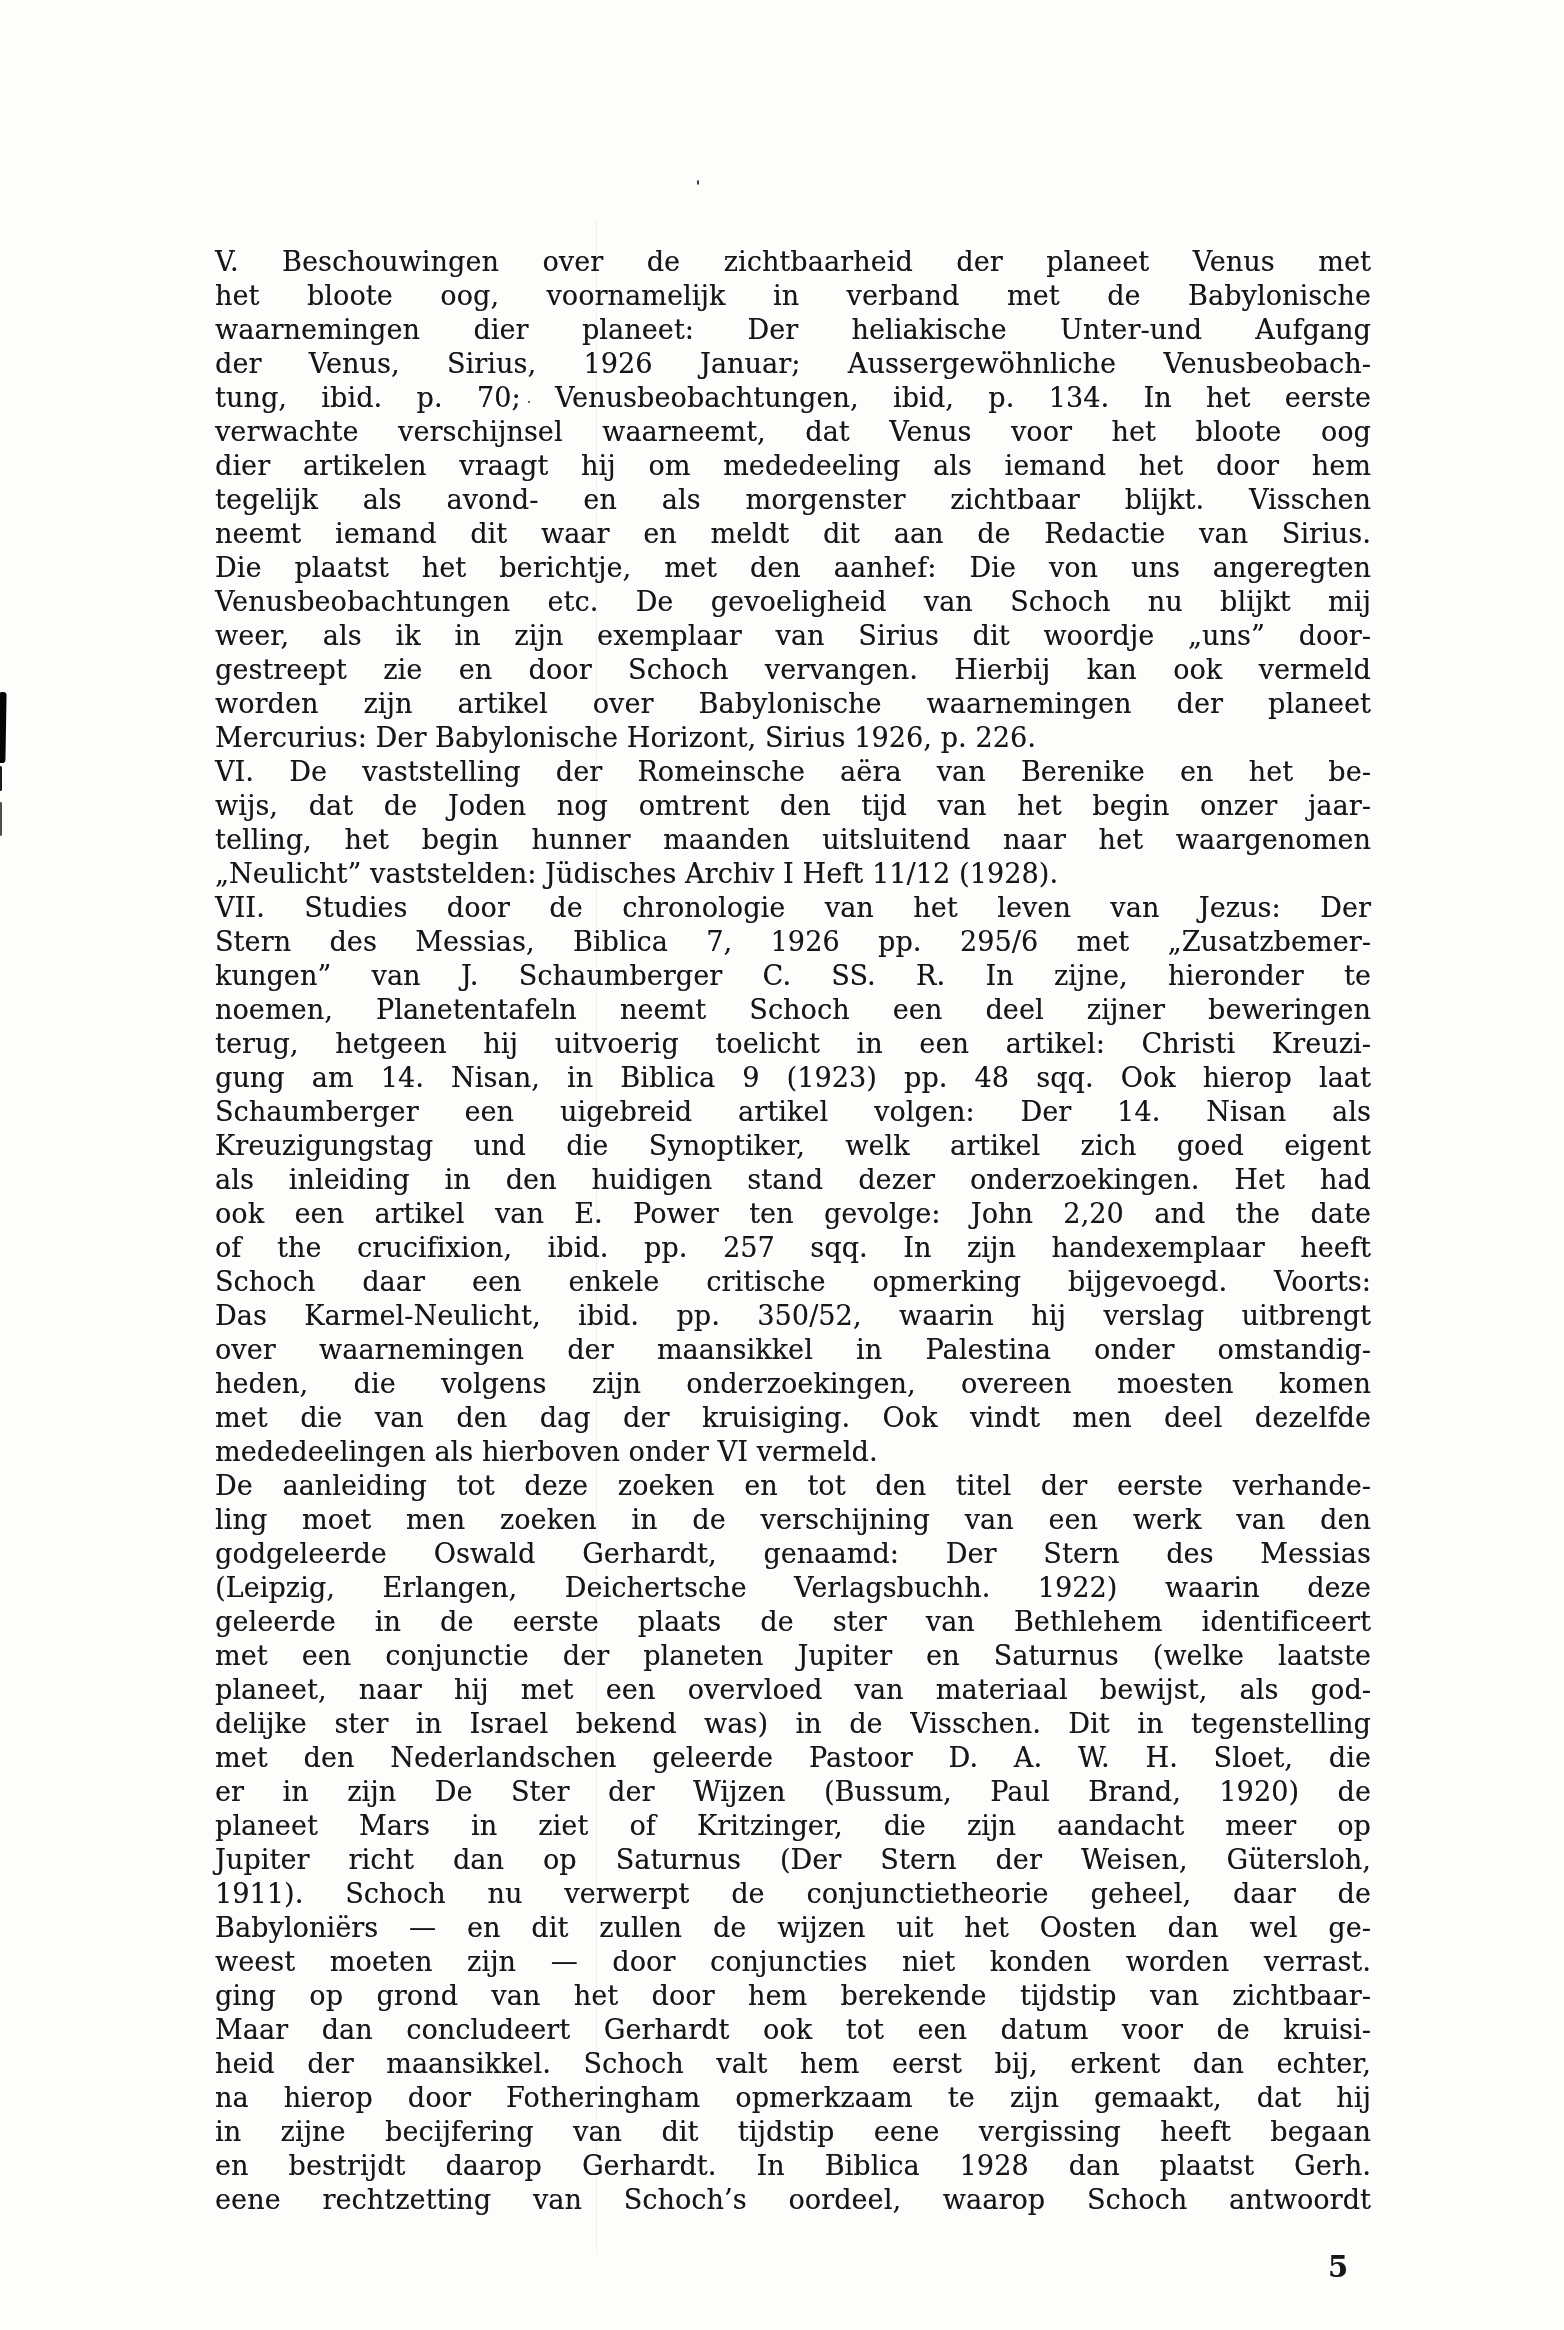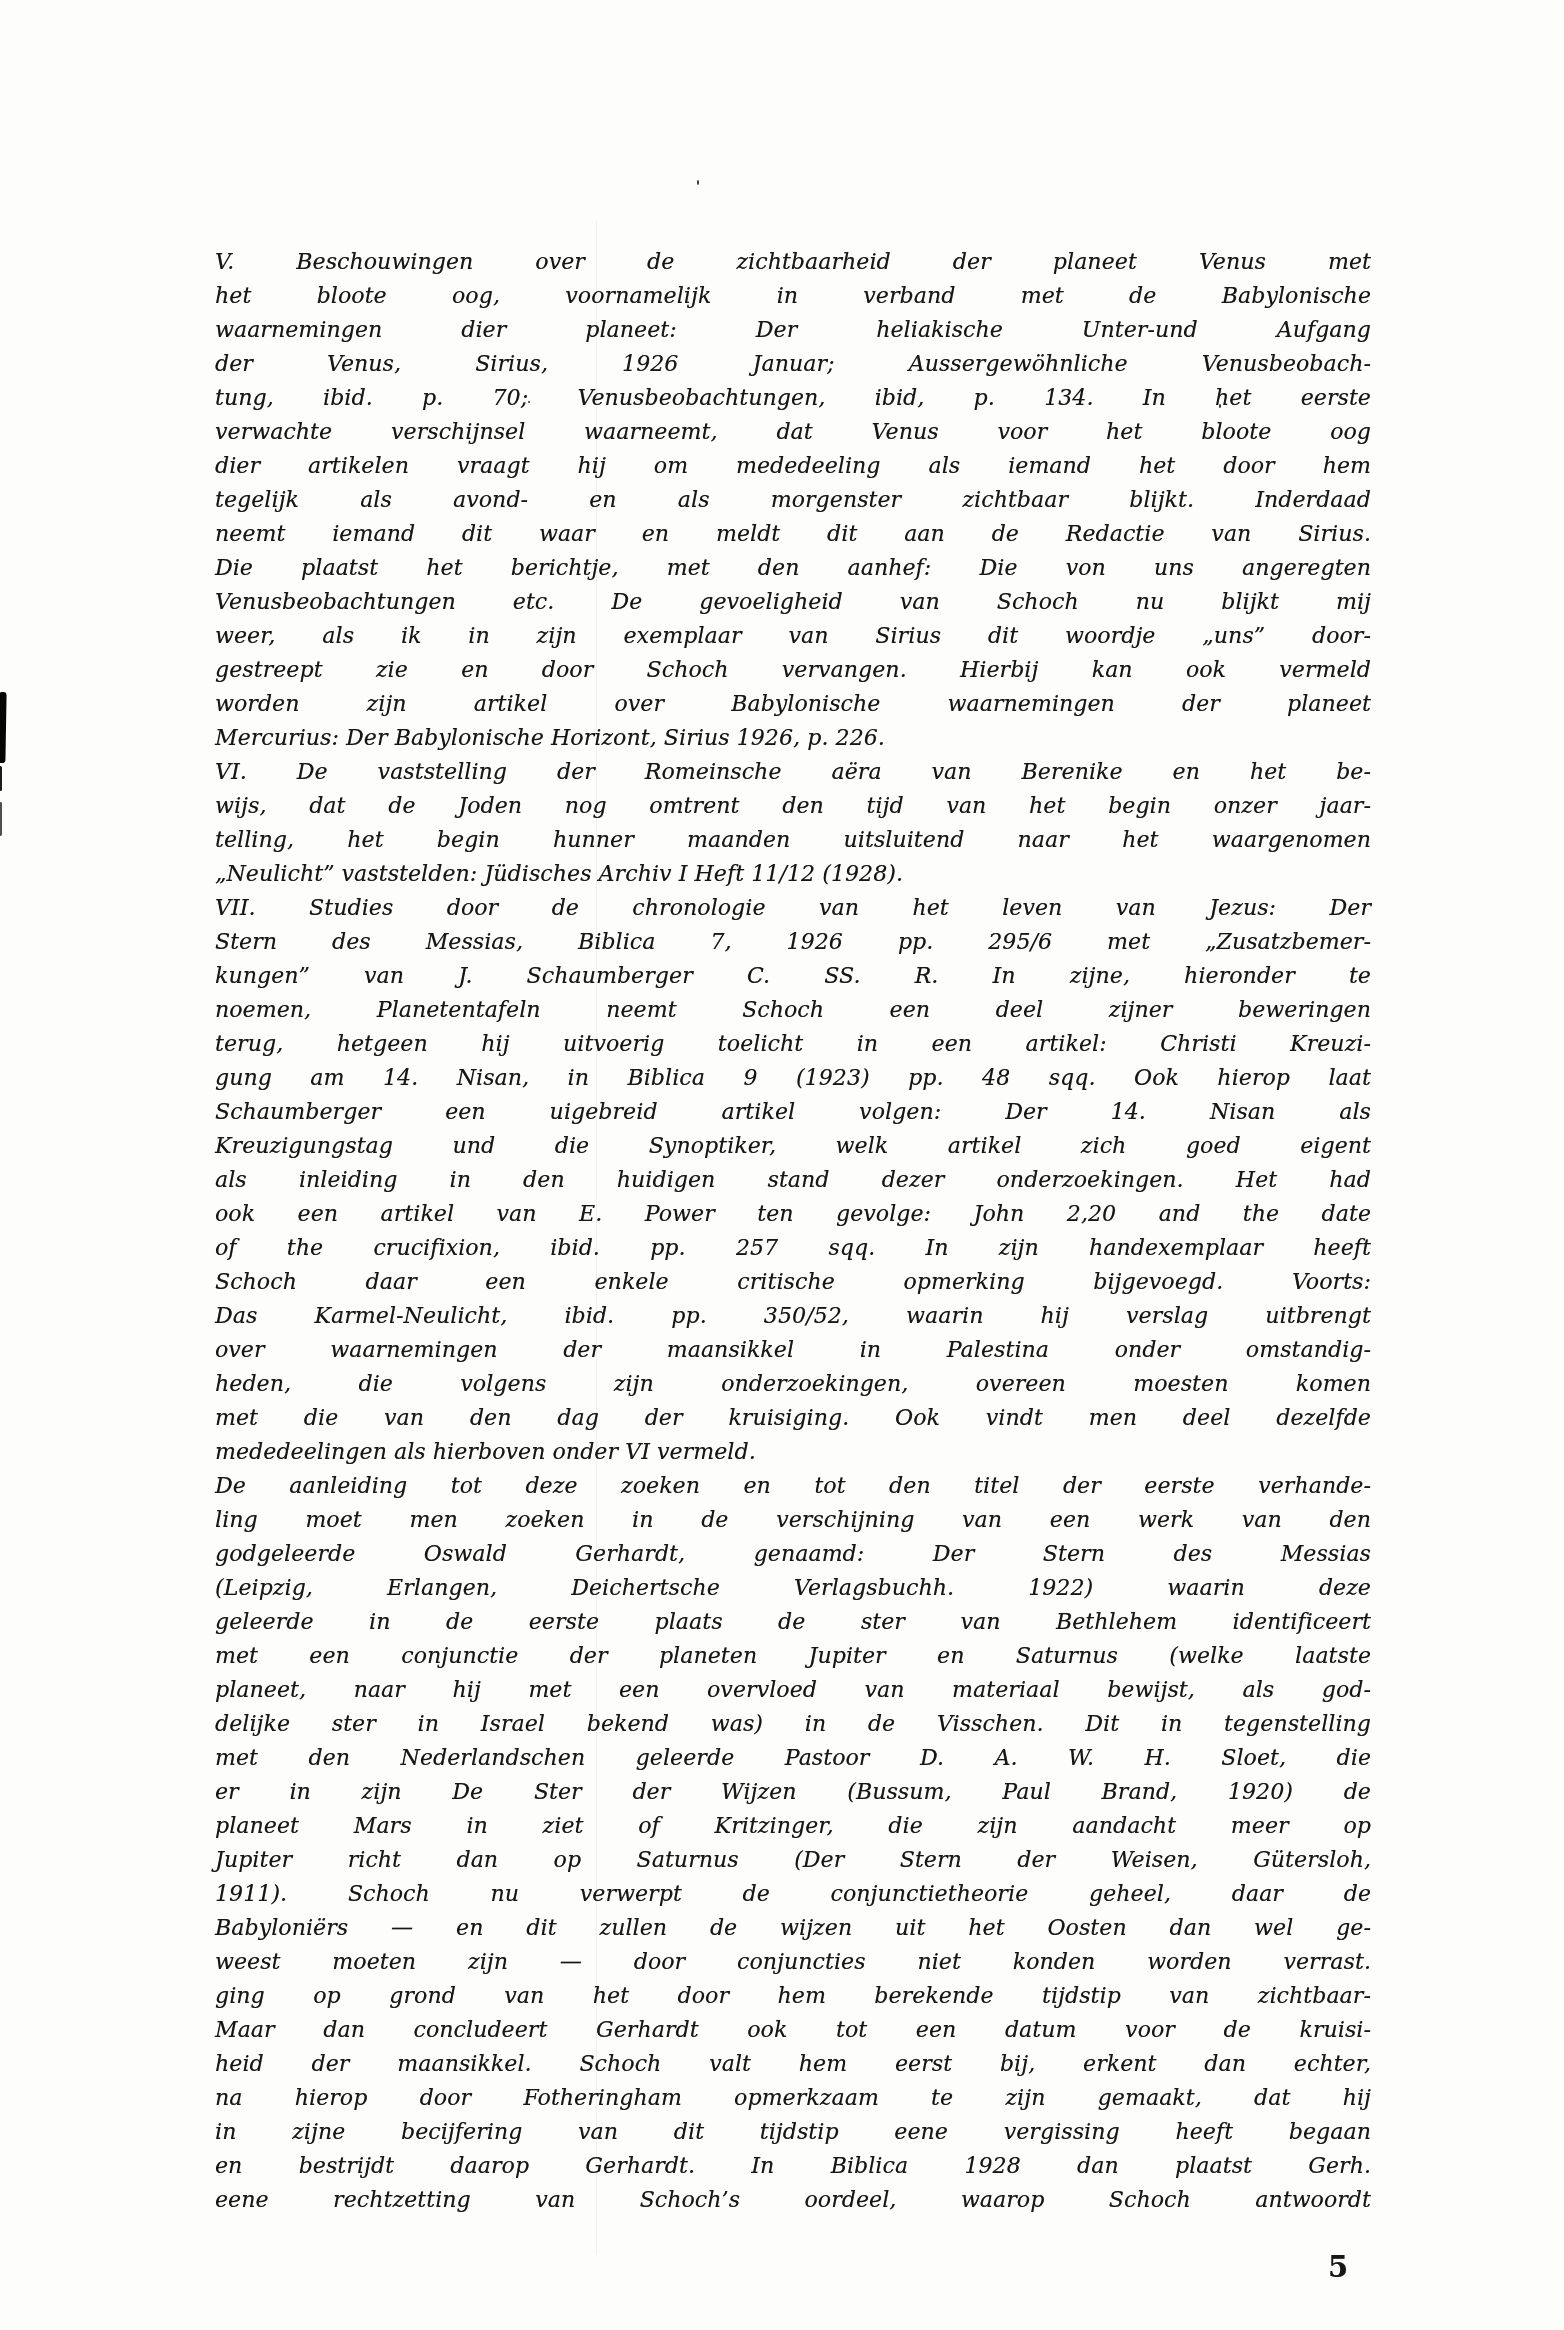--- a/index.html
+++ b/index.html
@@ -12,29 +12,28 @@
     font-family: "DejaVu Serif", "Liberation Serif", serif;
     color: #161616;
   }
   .text-block {
     position: absolute;
     left: 215px;
     top: 245px;
     width: 1156px;
   }
   .line {
-    font-size: 22px;
+    font-size: 27px;
     line-height: 34px;
     height: 34px;
     text-align: justify;
     text-align-last: justify;
     white-space: normal;
     text-shadow: 0.2px 0.2px 0.3px rgba(10,10,10,0.5);
     letter-spacing: 0.1px;
-    font-style: italic;
   }
   .line.para-end {
     text-align-last: left;
   }
   .page-number {
     position: absolute;
     left: 1328px;
     top: 2250px;
     font-size: 29px;
     font-weight: bold;
@@ -95,21 +94,21 @@
   <div class="speck speck-3"></div>
 
   <div class="text-block">
       <div class="line">V. Beschouwingen over de zichtbaarheid der planeet Venus met</div>
       <div class="line">het bloote oog, voornamelijk in verband met de Babylonische</div>
       <div class="line">waarnemingen dier planeet: Der heliakische Unter-und Aufgang</div>
       <div class="line">der Venus, Sirius, 1926 Januar; Aussergewöhnliche Venusbeobach-</div>
       <div class="line">tung, ibid. p. 70; Venusbeobachtungen, ibid, p. 134. In het eerste</div>
       <div class="line">verwachte verschijnsel waarneemt, dat Venus voor het bloote oog</div>
       <div class="line">dier artikelen vraagt hij om mededeeling als iemand het door hem</div>
-      <div class="line">tegelijk als avond- en als morgenster zichtbaar blijkt. Inderdaad</div>
+      <div class="line">tegelijk als avond- en als morgenster zichtbaar blijkt. Visschen</div>
       <div class="line">neemt iemand dit waar en meldt dit aan de Redactie van Sirius.</div>
       <div class="line">Die plaatst het berichtje, met den aanhef: Die von uns angeregten</div>
       <div class="line">Venusbeobachtungen etc. De gevoeligheid van Schoch nu blijkt mij</div>
       <div class="line">weer, als ik in zijn exemplaar van Sirius dit woordje „uns” door-</div>
       <div class="line">gestreept zie en door Schoch vervangen. Hierbij kan ook vermeld</div>
       <div class="line">worden zijn artikel over Babylonische waarnemingen der planeet</div>
       <div class="line para-end">Mercurius: Der Babylonische Horizont, Sirius 1926, p. 226.</div>
       <div class="line">VI. De vaststelling der Romeinsche aëra van Berenike en het be-</div>
       <div class="line">wijs, dat de Joden nog omtrent den tijd van het begin onzer jaar-</div>
       <div class="line">telling, het begin hunner maanden uitsluitend naar het waargenomen</div>

